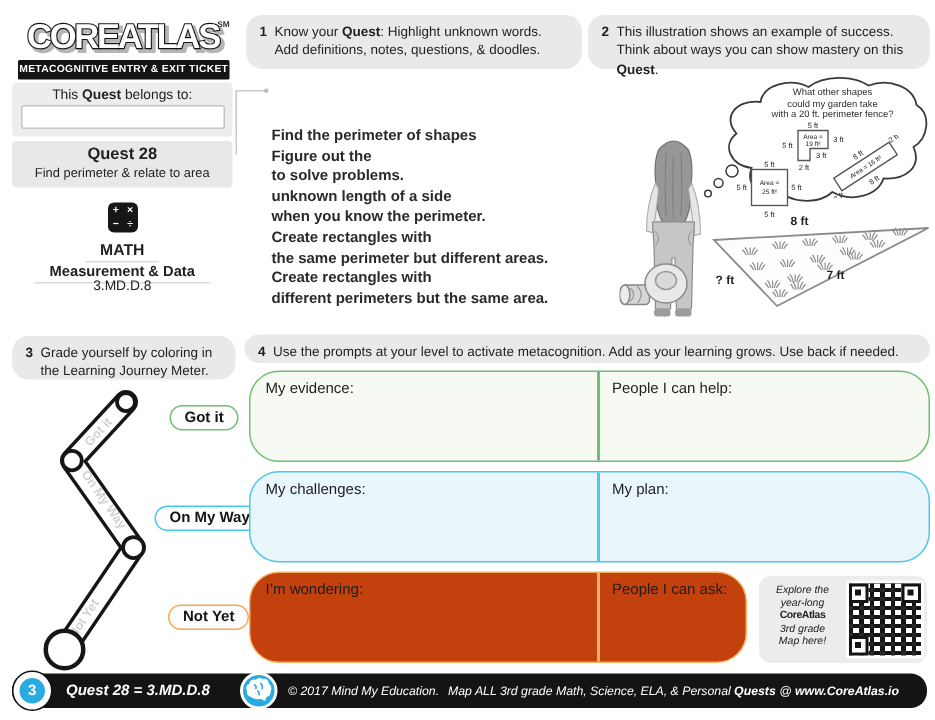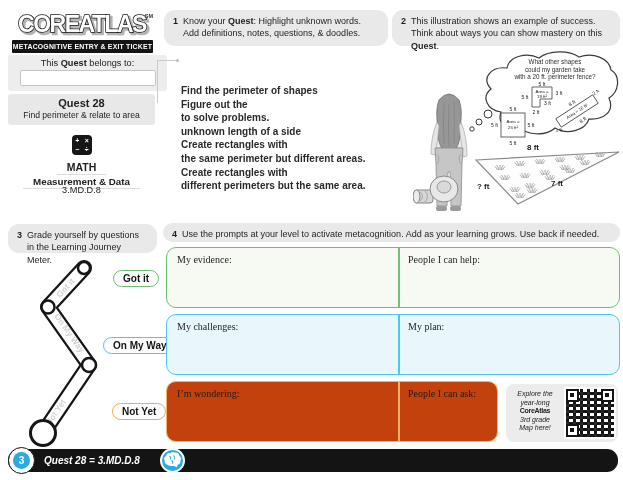--- a/index.html
+++ b/index.html
@@ -43,21 +43,21 @@
   .dim-area{font-size:4.4px;fill:#222;}
   .garden-label{font-size:8px;font-weight:bold;color:#222;}
   
   .meter-pill{background:#fdfdfd;border-radius:10px;font-size:10px;font-weight:bold;
               padding:2px 9px;color:#141414;}
   .mp-green{border:1.6px solid #6fbf73;}
   .mp-blue{border:1.6px solid #45c8f1;}
   .mp-orange{border:1.6px solid #f5a94f;}
   .meter-path-label{font-size:8.5px;font-weight:bold;fill:#d2d2d2;}
   
-  .pbox{border-radius:10px;box-sizing:border-box;font-family:Liberation Serif, serif;}
+  .pbox{border-radius:20px;box-sizing:border-box;}
   .pbox-green{border:1.6px solid #6fbf73;background:#f7faf2;}
   .pbox-blue{border:1.6px solid #4ec7ee;background:#e9f6fc;}
   .pbox-orange{border:1.6px solid #f6b266;background:#c2410c;}
   .pbox .divider{position:absolute;top:0;bottom:0;width:1.6px;}
   .dv-green{background:#6fbf73;} .dv-blue{background:#4ec7ee;} .dv-orange{background:#f6b266;}
   .cell-label{position:absolute;font-size:10px;color:#1e1e1e;}
   
   .qr-block{background:#ececec;border-radius:8px;}
   .qr-text{font-size:7px;line-height:8.6px;text-align:center;color:#222;font-style:italic;}
   .qr-text .brandline{font-weight:bold;font-style:normal;letter-spacing:-0.3px;}
@@ -85,21 +85,21 @@
 
 <div class="page">
 
   <svg class="abs" style="left:12px;top:7px;" width="143" height="34" viewBox="0 0 143 34">
     <text class="logo-shadow" x="72" y="27" text-anchor="middle">CoreAtlas</text>
     <text class="logo-main" x="70" y="25" text-anchor="middle">CoreAtlas</text>
     <text class="logo-sm" x="141" y="11" text-anchor="end">SM</text>
   </svg>
   <div class="abs ticket-bar" style="left:12px;top:40px;width:141px;height:13px;">METACOGNITIVE ENTRY &amp; EXIT TICKET</div>
 
-  <div class="abs belongs-box" style="left:8px;top:55px;width:159px;height:36px;">
+  <div class="abs belongs-box" style="left:8px;top:55px;width:147px;height:36px;">
     <div class="belongs-label"><span>This </span><b>Quest</b><span> belongs to:</span></div>
     <input class="belongs-input" value="" style="">
   </div>
 
   <div class="abs quest-box" style="left:8px;top:94px;width:147px;height:31px;">
     <div class="quest-title">Quest 28</div>
     <div class="quest-sub">Find perimeter &amp; relate to area</div>
   </div>
 
   <div class="abs math-icon" style="left:72px;top:135px;width:19px;height:19px;">
@@ -125,20 +125,21 @@
     <span><span>This illustration shows an example of success. Think about ways you can show mastery on this </span><b>Quest</b><span>.</span></span>
   </div>
 
   <div class="abs connector" style="left:157px;top:60px;width:19px;height:42px;"></div>
   <div class="abs connector-dot" style="left:176px;top:59px;"></div>
   <div class="abs" style="left:181px;top:55px;width:212px;margin-top:29px;">
     <div class="desc-line">Find the perimeter of shapes</div>
     <div class="desc-line">Figure out the</div>
     <div class="desc-line">to solve problems.</div>
     <div class="desc-line">unknown length of a side</div>
+    <div class="desc-line">when you know the perimeter.</div>
     <div class="desc-line">Create rectangles with</div>
     <div class="desc-line">the same perimeter but different areas.</div>
     <div class="desc-line">Create rectangles with</div>
     <div class="desc-line">different perimeters but the same area.</div>
   </div>
 
   <svg class="abs" style="left:413px;top:92px;" width="62" height="128" viewBox="0 0 62 128">
     <rect x="1" y="98" width="19" height="13" rx="3" fill="#d6d6d6" stroke="#868686"></rect>
     <ellipse cx="3.5" cy="104.5" rx="3.4" ry="6.5" fill="#ececec" stroke="#868686"></ellipse>
     <path d="M7 100 q5 4 0 9 M12 99 q5 5 0 11" stroke="#9a9a9a" fill="none" stroke-width="0.8"></path>
@@ -227,21 +228,21 @@
     <use href="#grass" x="100" y="33"></use>
       <use href="#grass" x="50" y="58"></use>
       <use href="#grass" x="62" y="53"></use>
   </svg>
   <div class="abs garden-label" style="left:527px;top:143px;">8 ft</div>
   <div class="abs garden-label" style="left:477px;top:182px;">? ft</div>
   <div class="abs garden-label" style="left:551px;top:179px;">7 ft</div>
 
   <div class="abs pill" style="left:8px;top:224px;width:149px;height:29px;">
     <span class="num">3</span>
-    <span>Grade yourself by questions in the Learning Journey Meter.</span>
+    <span>Grade yourself by coloring in the Learning Journey Meter.</span>
   </div>
 
   <svg class="abs" style="left:6px;top:256px;" width="114" height="196" viewBox="0 0 114 196">
     <polyline points="78,12 42,51 83,109 37,177" fill="none" stroke="#161616" stroke-width="16" stroke-linejoin="round" stroke-linecap="round"></polyline>
     <polyline points="78,12 42,51 83,109 37,177" fill="none" stroke="#fff" stroke-width="11.5" stroke-linejoin="round" stroke-linecap="round"></polyline>
     <text class="meter-path-label" transform="translate(54,42) rotate(-47)">Got it</text>
     <text class="meter-path-label" transform="translate(48,60) rotate(55)">On My Way</text>
     <text class="meter-path-label" transform="translate(44,170) rotate(-56)">Not Yet</text>
     <circle cx="78" cy="12" r="6" fill="#fff" stroke="#161616" stroke-width="2.5"></circle>
     <circle cx="42" cy="51" r="6.5" fill="#fff" stroke="#161616" stroke-width="2.5"></circle>
@@ -303,14 +304,17 @@
   <div class="abs badge-outer" style="left:8px;top:447px;">
     <div class="badge-inner">3</div>
   </div>
   <div class="abs footer-ref" style="left:44px;top:455px;">Quest 28 = 3.MD.D.8</div>
   <div class="abs brain-circle" style="left:160px;top:448px;">
     <svg width="21" height="21" viewBox="0 0 20 20">
       <path d="M5 14 Q2 13 2.5 10 Q1 7 4 5.5 Q4.5 2.5 8 3 Q10 1 12.5 2.5 Q16 2 16.5 5.5 Q19 7.5 17.5 10.5 Q18 13 15 14 L14 16.5 L11 15 Q8 16 5 14 Z" fill="#fff"></path>
       <path d="M7 6 Q9 7 8 9 M11 5 Q13 7 12 9 M9 10 Q11 11 10 13" stroke="#29abe2" stroke-width="1" fill="none"></path>
     </svg>
   </div>
+  <div class="abs footer-text" style="left:192px;top:456px;">
+    <span>© 2017 Mind My Education.</span><span class="map-pre">Map ALL 3rd grade Math, Science, ELA, &amp; Personal </span><span class="bold">Quests</span><span> @ </span><span class="bold">www.CoreAtlas.io</span>
+  </div>
 
 </div>
 
 </body></html>

